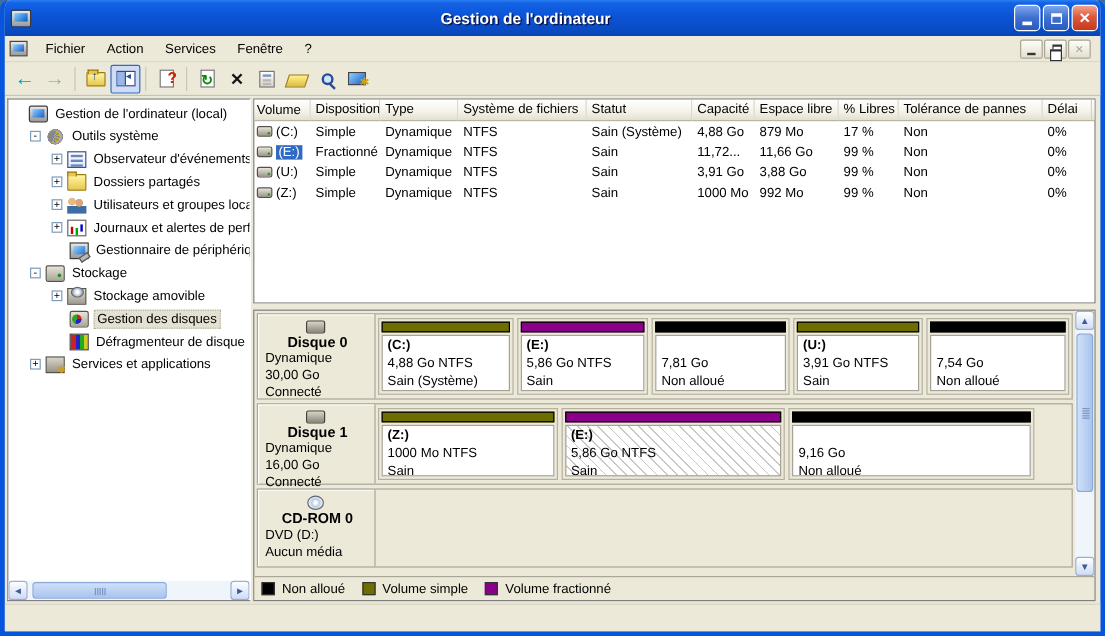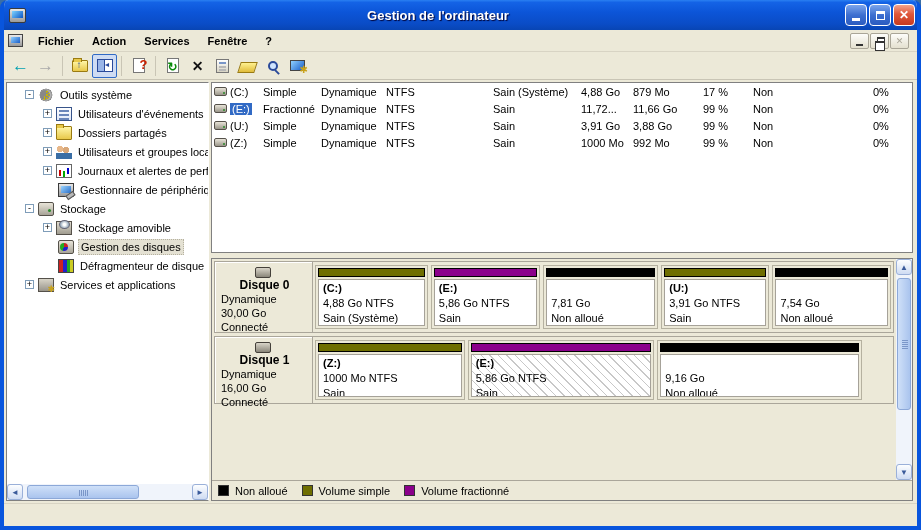--- a/index.html
+++ b/index.html
@@ -22,21 +22,21 @@
     background:linear-gradient(180deg,#7ba5ec 0%,#3d6fd0 50%,#2a5bc0 100%); }
   .tb-btn.close { background:linear-gradient(180deg,#f2a38c 0%,#e0573a 45%,#c63a1e 100%); }
   .glyph-min { width:8px; height:3px; background:#fff; margin-top:9px; }
   .glyph-max { width:9px; height:9px; border:1px solid #fff; border-top:3px solid #fff; }
   .glyph-x { font-size:12px; line-height:1; }
 
   
   .menubar { position:absolute; left:0; top:30px; width:913px; height:22px; background:#ece9d8; display:flex; align-items:center; border-bottom:1px solid #d8d4c4; }
   .mdi-icon { width:15px; height:13px; margin:0 6px 0 4px; background:linear-gradient(180deg,#e8e8e8,#9a9a9a); border:1px solid #444; position:relative; }
   .mdi-icon::before { content:""; position:absolute; left:2px; top:2px; right:2px; bottom:3px; background:linear-gradient(135deg,#8fd0ff,#1a5ec8); }
-  .menu-item { padding:3px 9px; cursor:default;font-weight:bold; }
+  .menu-item { padding:3px 9px; cursor:default; }
   .mdi-btns { margin-left:auto; display:flex; gap:1px; padding-right:8px; }
   .mdi-btn { width:19px; height:16px; background:linear-gradient(180deg,#fdfdfa,#e4e0cf); border:1px solid #a9a597; border-radius:2px; display:flex; align-items:center; justify-content:center; font-size:9px; color:#333; }
   .mdi-btn .bar { width:7px; height:2px; background:#333; margin-top:8px; }
   .mdi-restore { width:8px; height:7px; border:1px solid #333; border-top:2px solid #333; position:relative; background:#fff; margin-left:2px; }
   .mdi-restore::before { content:""; position:absolute; left:-3px; top:2px; width:8px; height:7px; border:1px solid #333; border-top:2px solid #333; background:#fff; }
   .mdi-btn.dis { color:#a9a597; }
 
   
   .toolbar { position:absolute; left:0; top:52px; width:913px; height:28px; background:#ece9d8; display:flex; align-items:center; padding-left:4px; border-bottom:1px solid #c9c5b5; }
   .tool-btn { width:25px; height:24px; display:flex; align-items:center; justify-content:center; border:1px solid transparent; border-radius:2px; }
@@ -234,31 +234,37 @@
     <div class="tool-btn">
         <div class="mini-mag"></div>
       </div>
     <div class="tool-btn">
         <div class="mini-pc"></div>
       </div>
   </div>
 
   <div class="tree-pane">
     <div class="tree-scroll-area">
+      <div class="trow lvl0">
+        <span class="indent"></span>
+          <span class="noexp"></span>
+        <span class="ticon ic-computer"></span>
+        <span class="tlabel">Gestion de l'ordinateur (local)</span>
+      </div>
       <div class="trow lvl1">
         <span class="indent"></span>
           <span class="exp">-</span>
         <span class="ticon ic-tools"></span>
         <span class="tlabel">Outils système</span>
       </div>
       <div class="trow lvl2">
         <span class="indent"></span>
           <span class="exp">+</span>
         <span class="ticon ic-book"></span>
-        <span class="tlabel">Utilisateurs d'événements</span>
+        <span class="tlabel">Observateur d'événements</span>
       </div>
       <div class="trow lvl2">
         <span class="indent"></span>
           <span class="exp">+</span>
         <span class="ticon ic-folder"></span>
         <span class="tlabel">Dossiers partagés</span>
       </div>
       <div class="trow lvl2">
         <span class="indent"></span>
           <span class="exp">+</span>
@@ -313,20 +319,33 @@
           <span>◄</span>
         </div>
       <div class="h-thumb"></div>
       <div class="sb-btn h-right">
           <span>►</span>
         </div>
     </div>
   </div>
 
   <div class="list-pane">
+    <div class="vheader">
+      <div class="vh c0">Volume</div>
+      <div class="vh c1">Disposition</div>
+      <div class="vh c2">Type</div>
+      <div class="vh c3">Système de fichiers</div>
+      <div class="vh c4">Statut</div>
+      <div class="vh c5">Capacité</div>
+      <div class="vh c6">Espace libre</div>
+      <div class="vh c7">% Libres</div>
+      <div class="vh c8">Tolérance de pannes</div>
+      <div class="vh c9">Délai</div>
+      <div class="vh" style="flex:1"></div>
+    </div>
     <div class="vrow">
       <div class="vc c0">
           <span class="vol-icon"></span>
           <span class="vname">(C:)</span>
         </div>
       <div class="vc c1">Simple</div>
       <div class="vc c2">Dynamique</div>
       <div class="vc c3">NTFS</div>
       <div class="vc c4">Sain (Système)</div>
       <div class="vc c5">4,88 Go</div>
@@ -472,20 +491,32 @@
             <div class="band band-unallocated"></div>
             <div class="pbox">
                 <div class="l1"></div>
                 <div>9,16 Go</div>
                 <div>Non alloué</div>
               </div>
           </div>
         </div>
       </div>
 
+      <div class="disk-row dcd">
+        <div class="disk-label">
+          <div class="dname">
+              <span class="cdicon"></span>
+              <span>CD-ROM 0</span>
+            </div>
+          <div>DVD (D:)</div>
+          <div></div>
+          <div>Aucun média</div>
+        </div>
+        <div class="disk-graphics"></div>
+      </div>
 
     </div>
 
     <div class="vscroll">
       <div class="sb-btn">
           <span>▲</span>
         </div>
       <div class="v-thumb"></div>
       <div class="sb-btn v-down">
           <span>▼</span>

